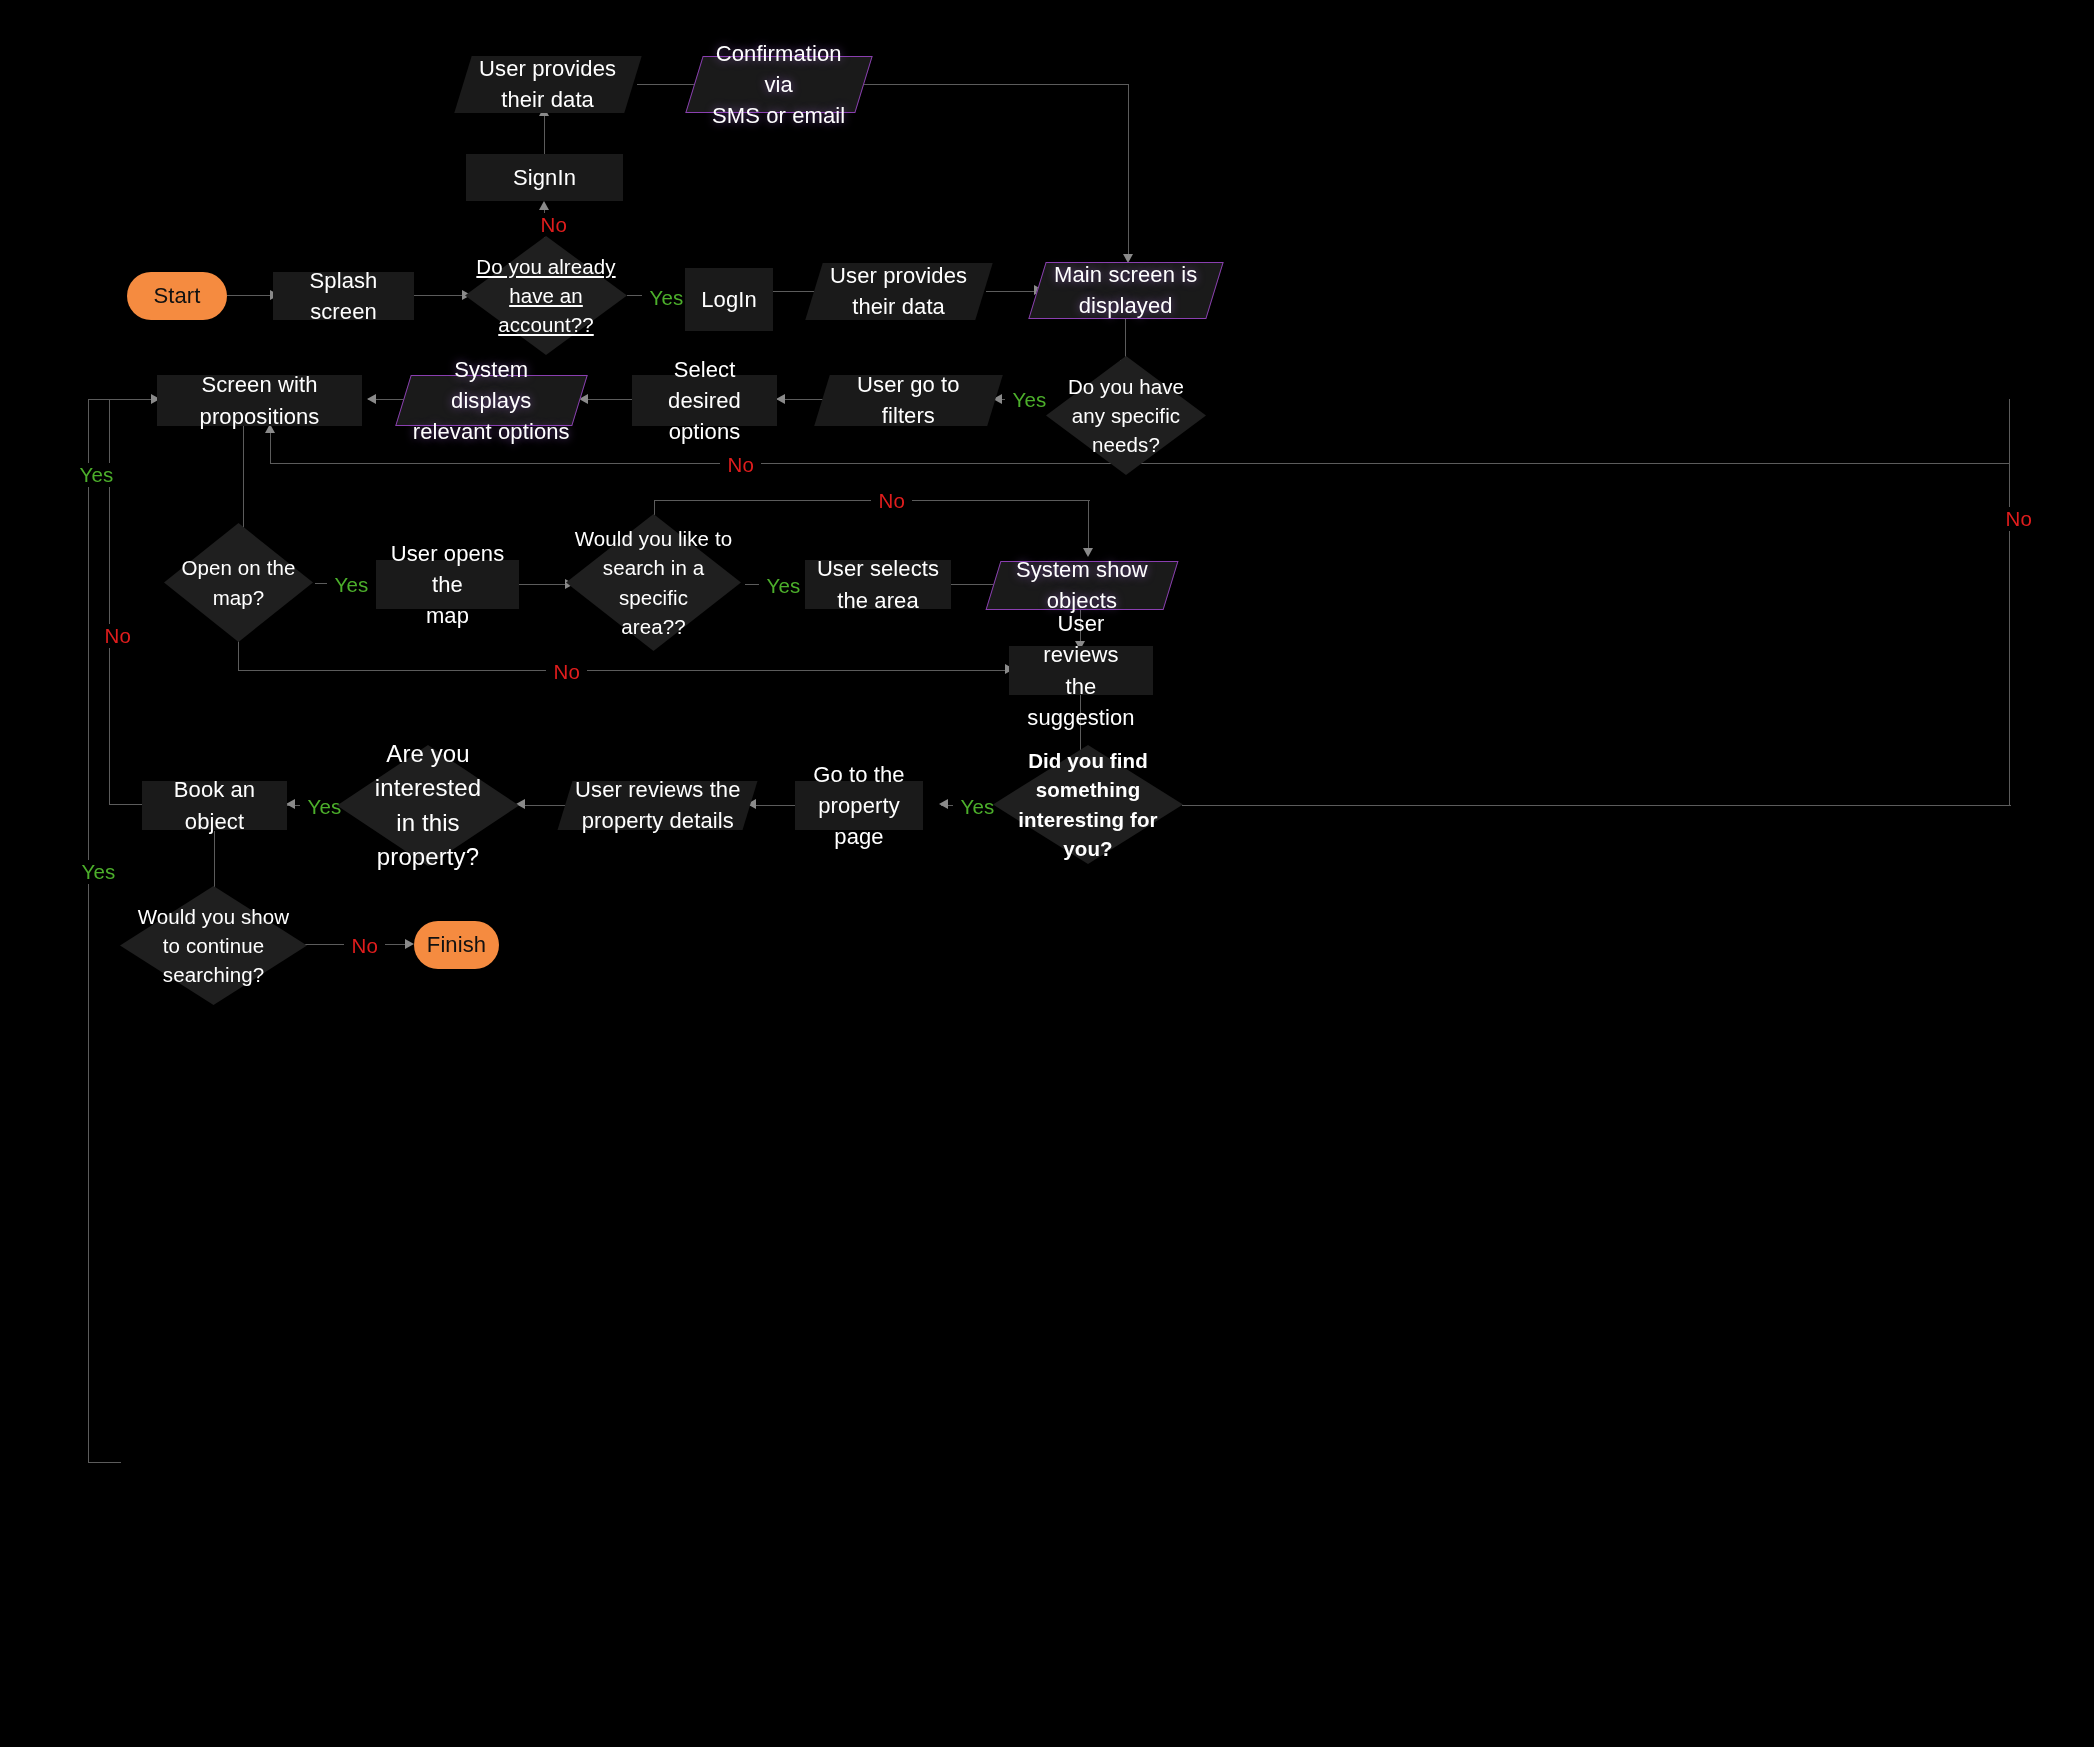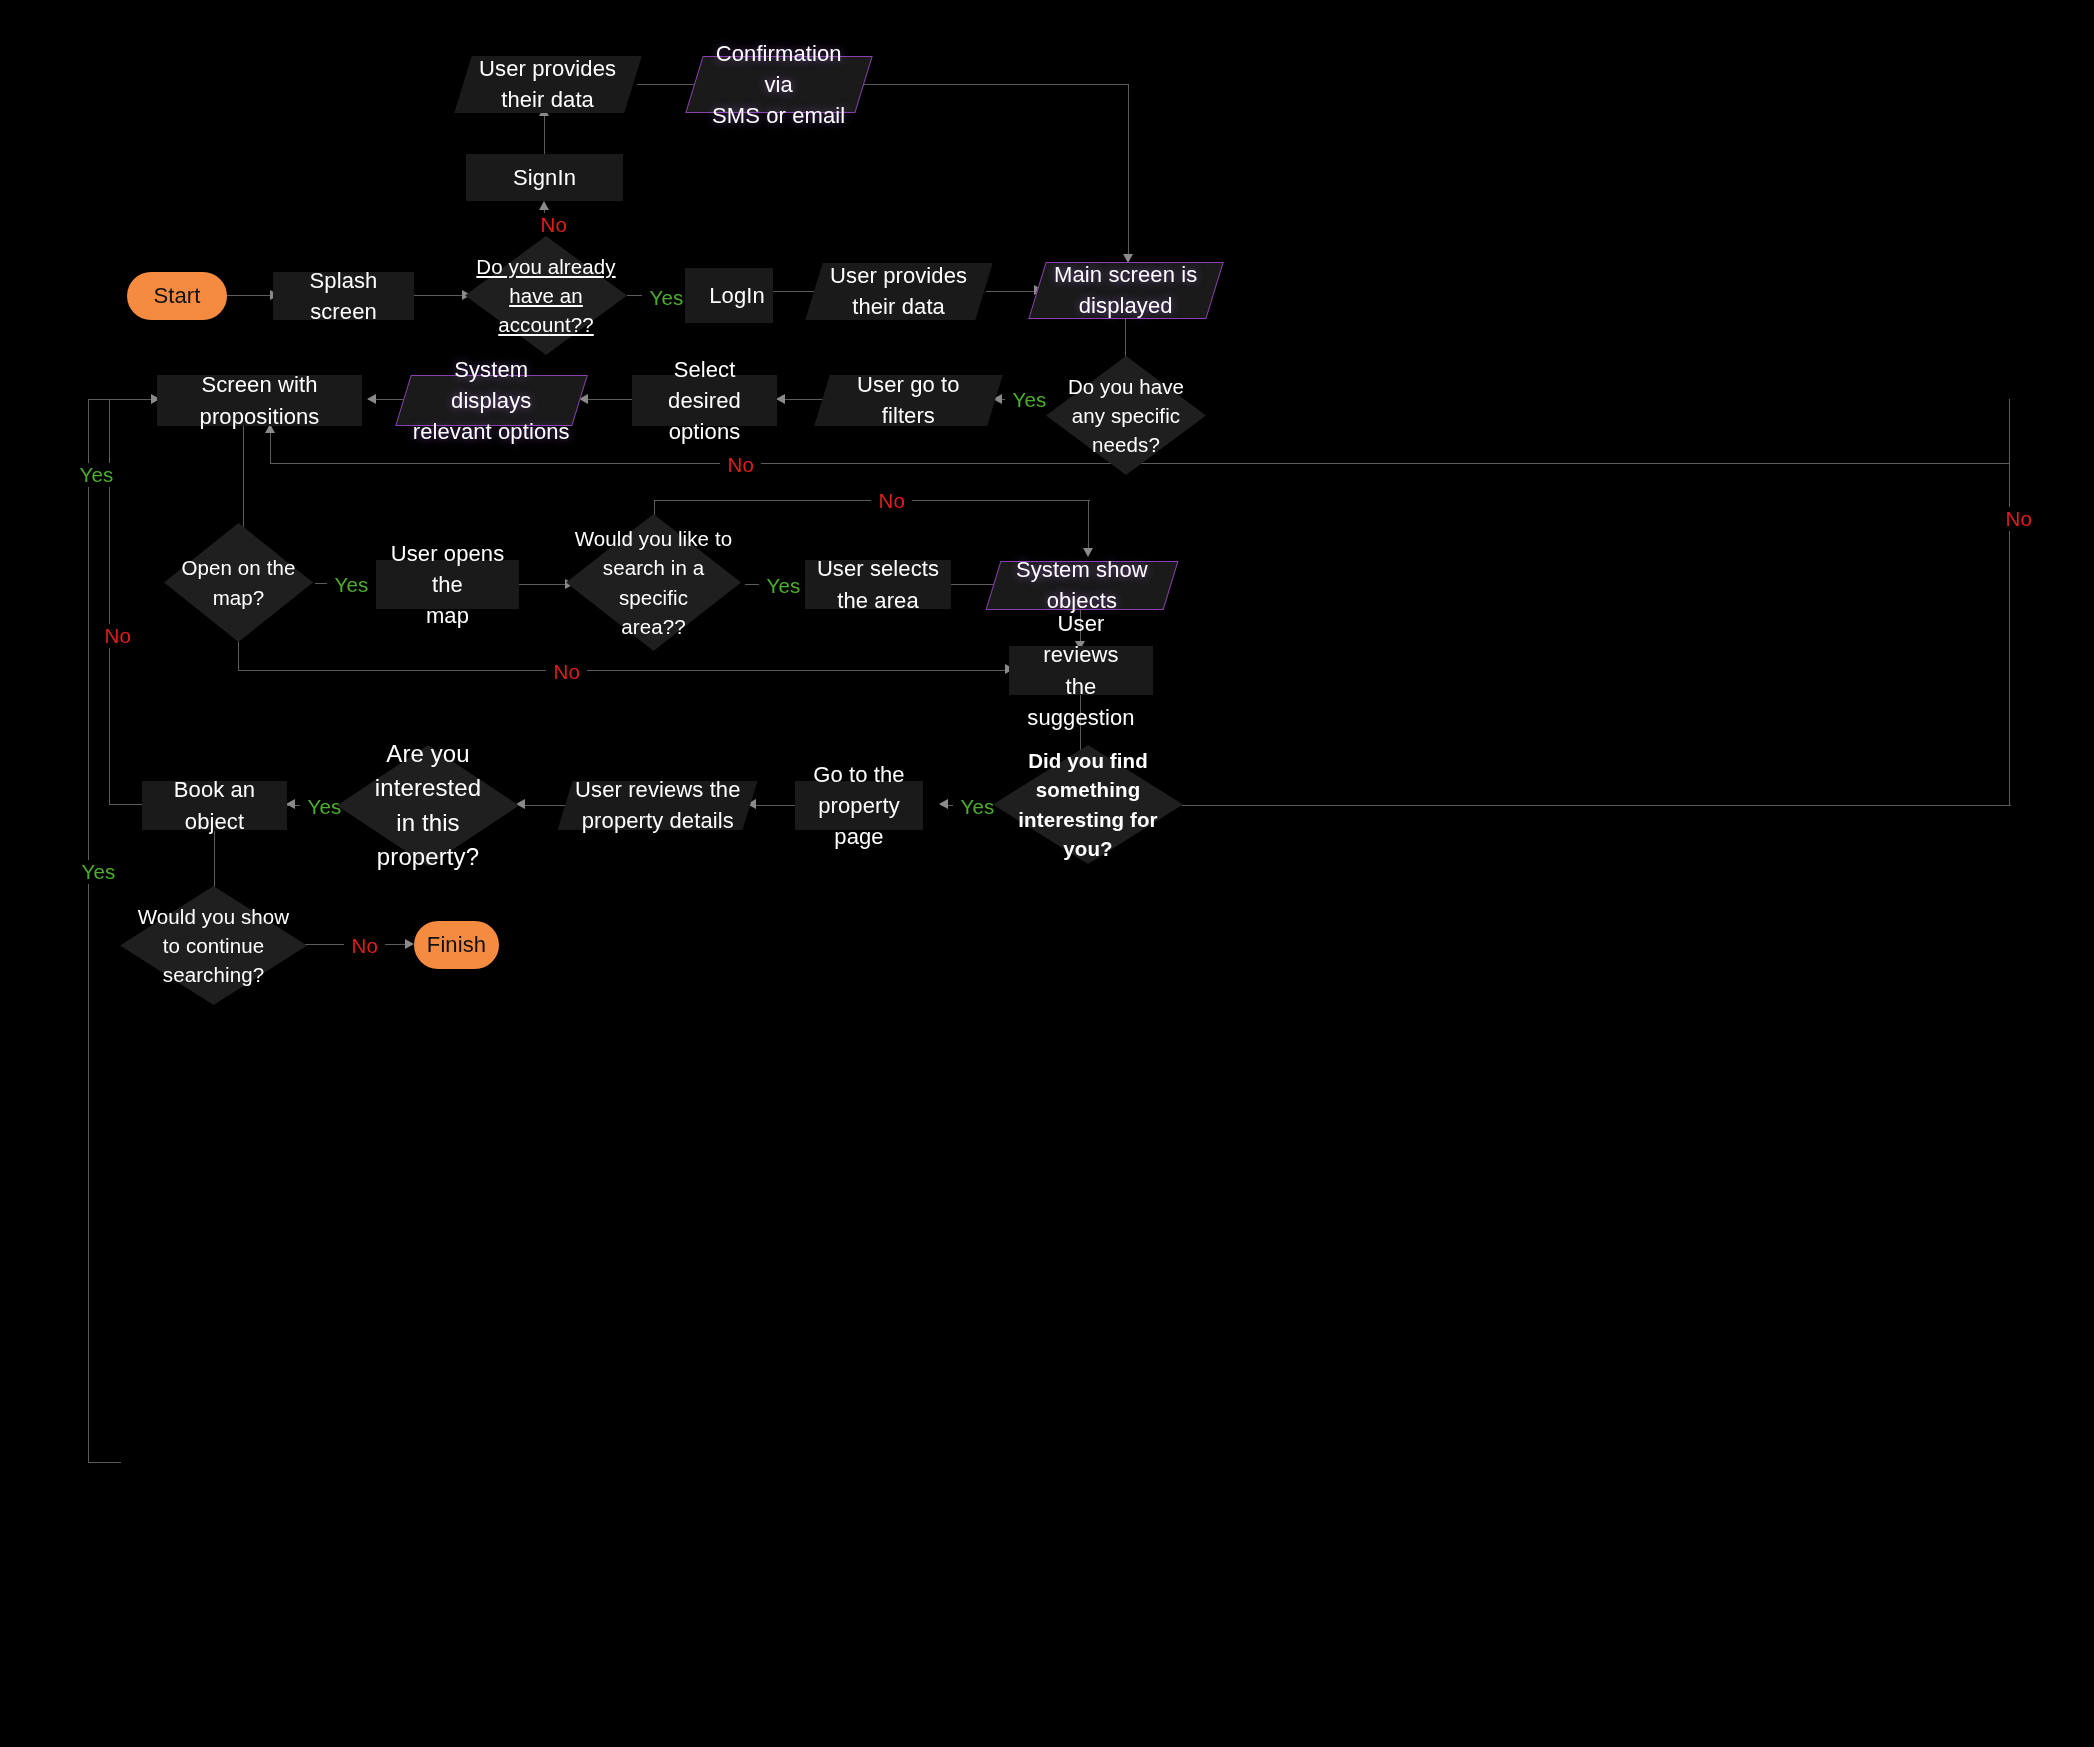--- a/index.html
+++ b/index.html
@@ -237,21 +237,21 @@
     <span class="txt">Splash screen</span>
   </div>
 
   <div class="node diamond" style="left:465px;top:236px;width:162px;height:119px;text-decoration:underline;">
     <div class="dshape"></div>
     <span class="txt" style="font-size:20.5px;">Do you already
 have an
 account??</span>
   </div>
 
-  <div class="node rect" style="left:685px;top:268px;width:88px;height:55px;justify-content:flex-end;">
+  <div class="node rect" style="left:685px;top:268px;width:88px;height:63px;">
     <span class="txt">LogIn</span>
   </div>
 
   <div class="node para" style="left:814px;top:263px;width:170px;height:57px;">
     <span class="txt">User provides
 their data</span>
   </div>
 
   <div class="node para accent" style="left:1037px;top:262px;width:178px;height:57px;">
     <span class="txt">Main screen is

